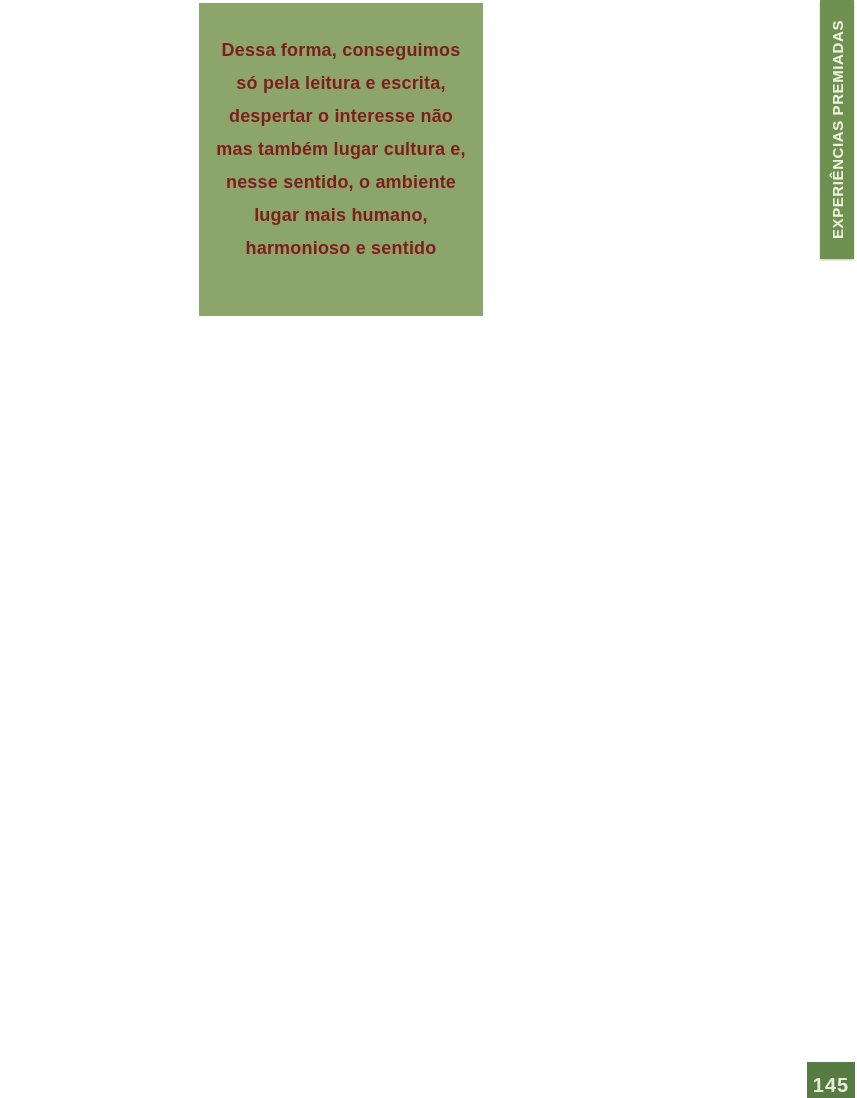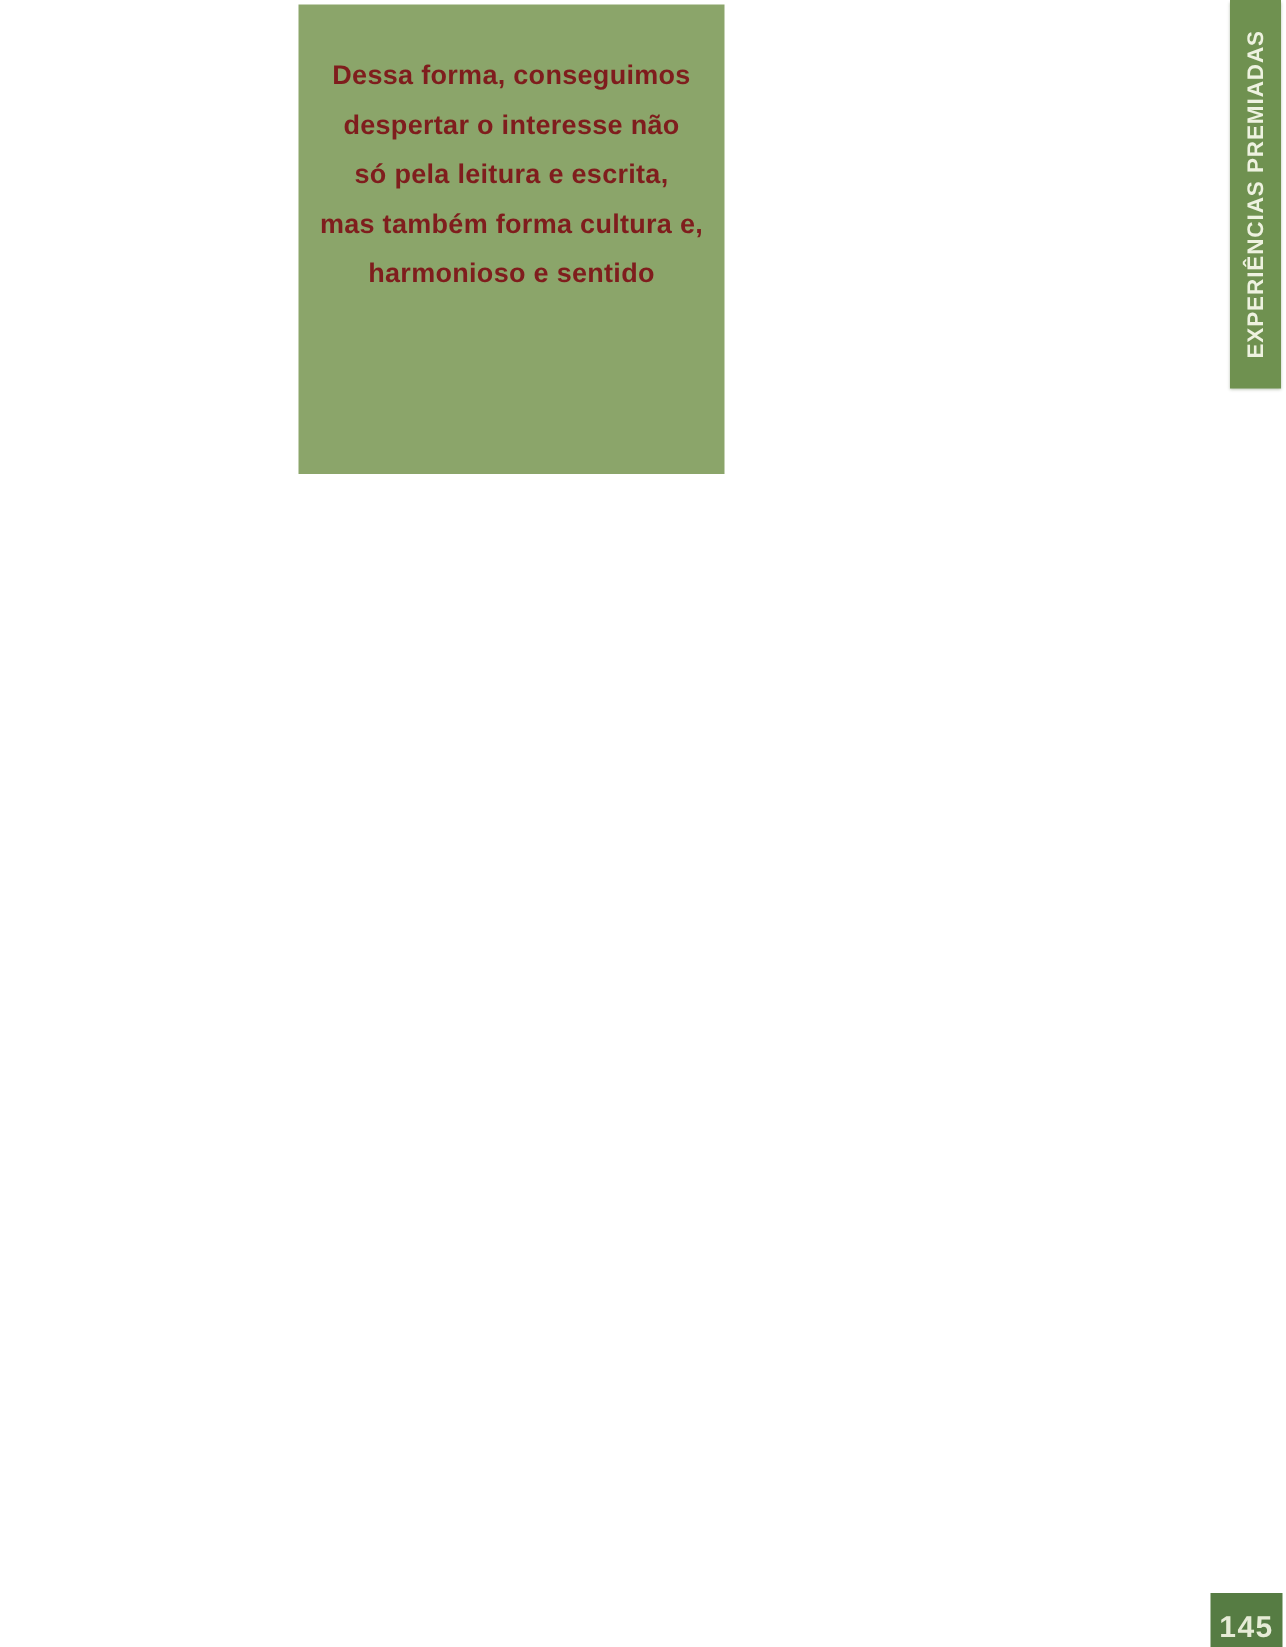--- a/index.html
+++ b/index.html
@@ -80,23 +80,25 @@
     letter-spacing: 1px;
   }
 </style>
 </head>
 <body>
 
 <div class="page">
 
   <div class="quote-box">
     <div class="quote-line">Dessa forma, conseguimos</div>
+    <div class="quote-line">só pela leitura e escrita,</div>
     <div class="quote-line">despertar o interesse não</div>
-    <div class="quote-line">só pela leitura e escrita,</div>
-    <div class="quote-line">mas também forma cultura e,</div>
+    <div class="quote-line">mas também lugar cultura e,</div>
+    <div class="quote-line">nesse sentido, o ambiente</div>
+    <div class="quote-line">lugar mais humano,</div>
     <div class="quote-line">harmonioso e sentido</div>
   </div>
 
   <div class="side-tab">
     <span class="side-tab-label">EXPERIÊNCIAS PREMIADAS</span>
   </div>
 
   <div class="page-number-box">
     <span class="page-number">145</span>
   </div>

